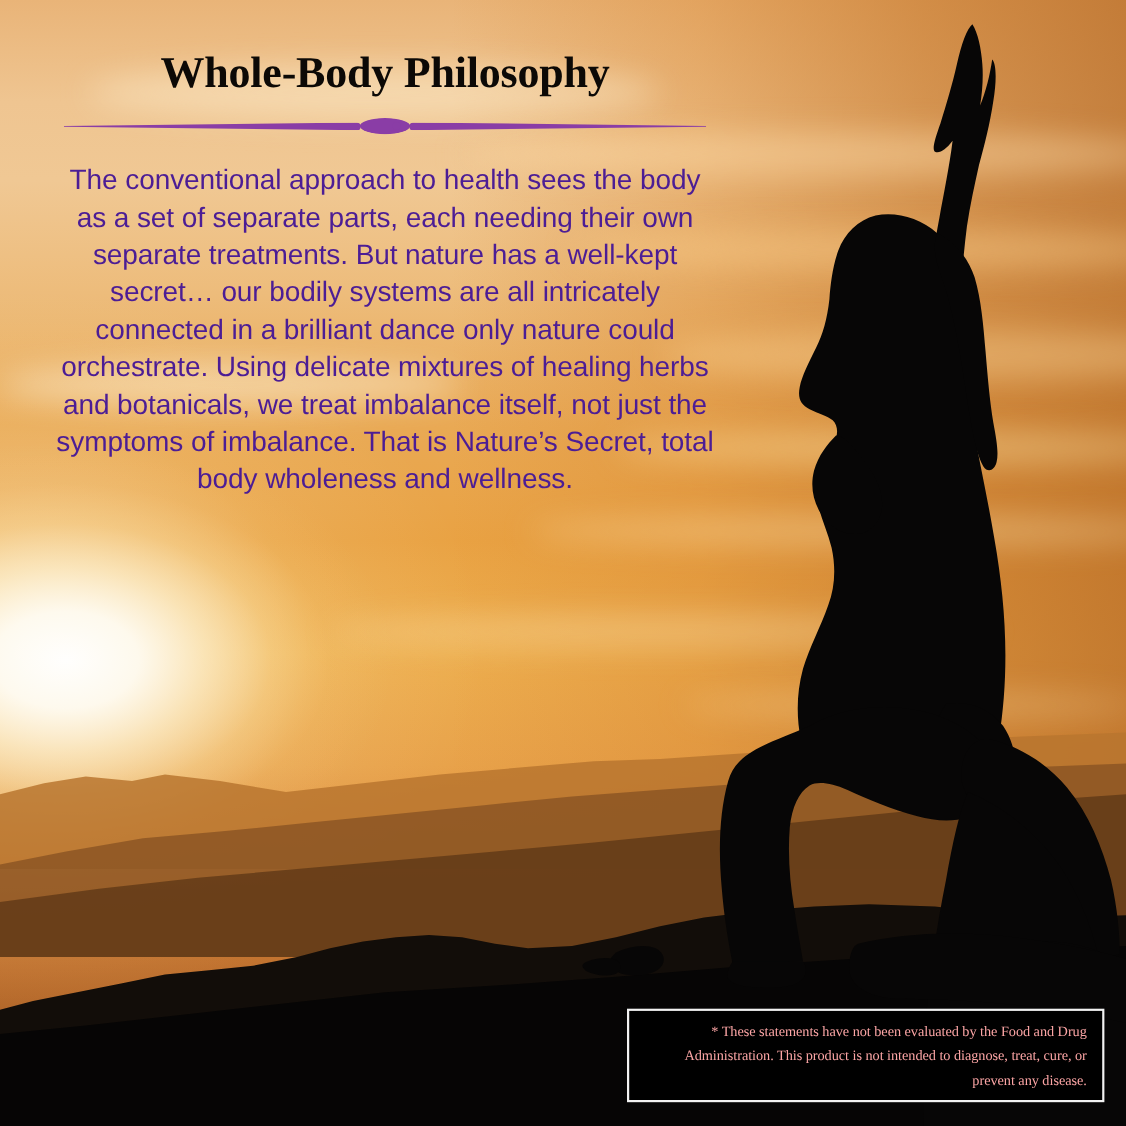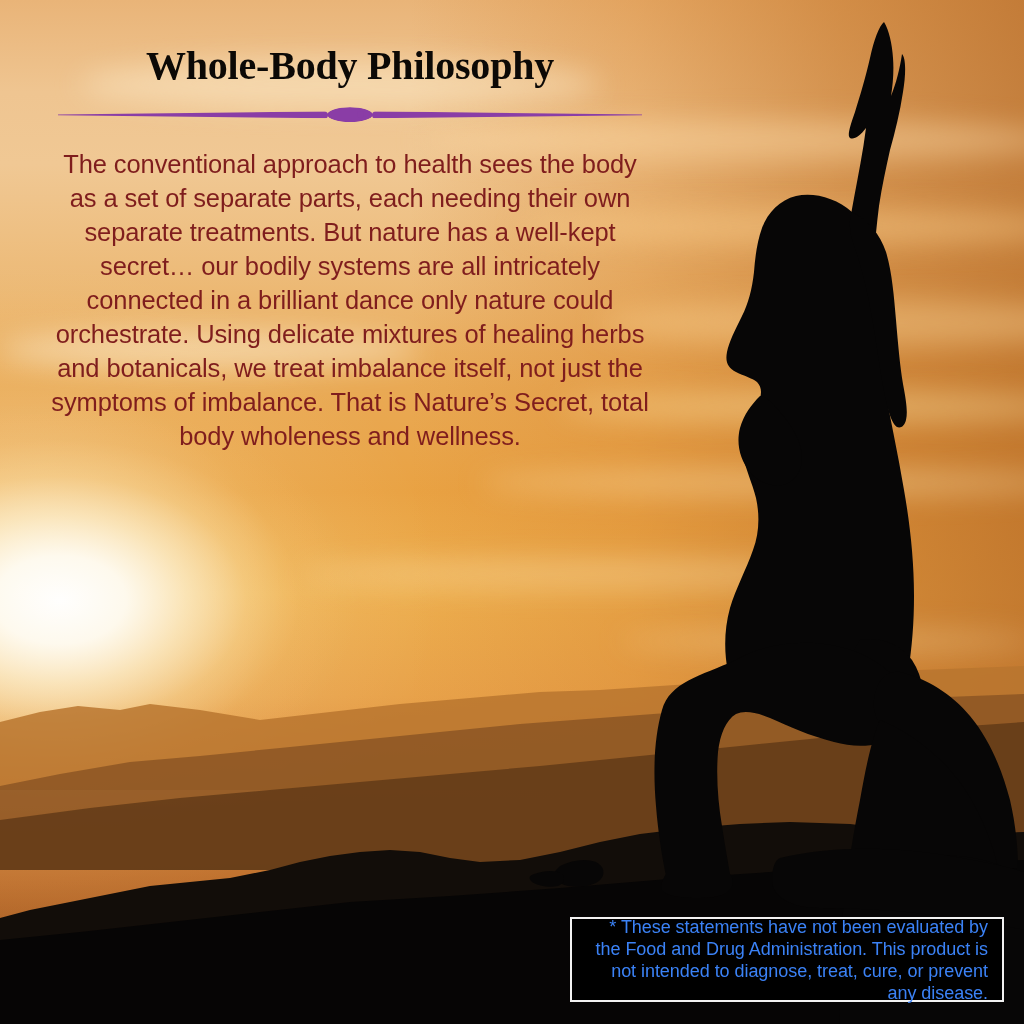--- a/index.html
+++ b/index.html
@@ -148,46 +148,47 @@
   }
   #divider .dot.d-left  { left: 278px; }
   #divider .dot.d-right { right: 278px; }
 
   #body-copy {
     margin: 24px auto 0;
     width: 600px;
     text-align: center;
     font-size: 25.5px;
     line-height: 34px;
-    color: #7f1d1d;
+    color: #4c1d95;
     font-weight: 400;
     letter-spacing: -0.1px;
   }
 
   
   #disclaimer-box {
     position: absolute;
     left: 570px;
     top: 917px;
     width: 434px;
     height: 85px;
     background: #000;
     border: 2px solid #f2f2f2;
     box-sizing: border-box;
     display: flex;
     align-items: center;
     justify-content: flex-end;
   }
   #disclaimer-text {
-    color: #3b82f6;
-    font-size: 18px;
+    color: #fca5a5;
+    font-size: 13px;
     line-height: 22px;
     text-align: right;
     padding: 4px 14px 4px 18px;
     letter-spacing: -0.05px;
+    font-family: Liberation Serif, serif;
   }
 </style>
 </head>
 <body>
 
 <div id="poster">
 
   <div class="bg-layer" id="sky-base"></div>
   <div class="bg-layer" id="sky-right-warm"></div>
 

